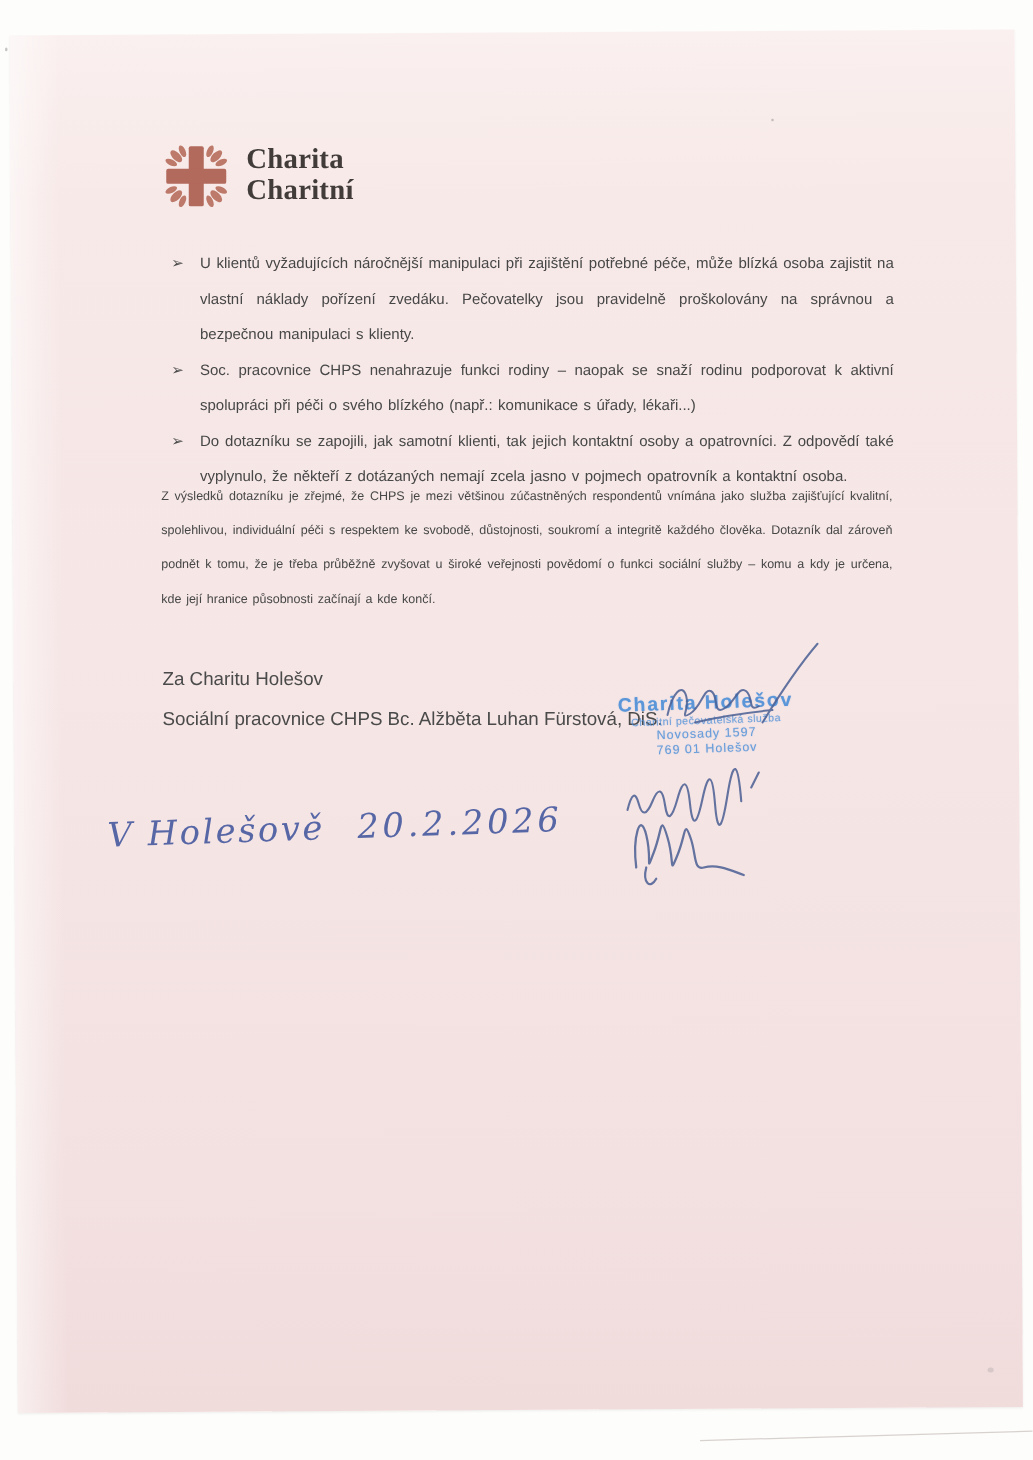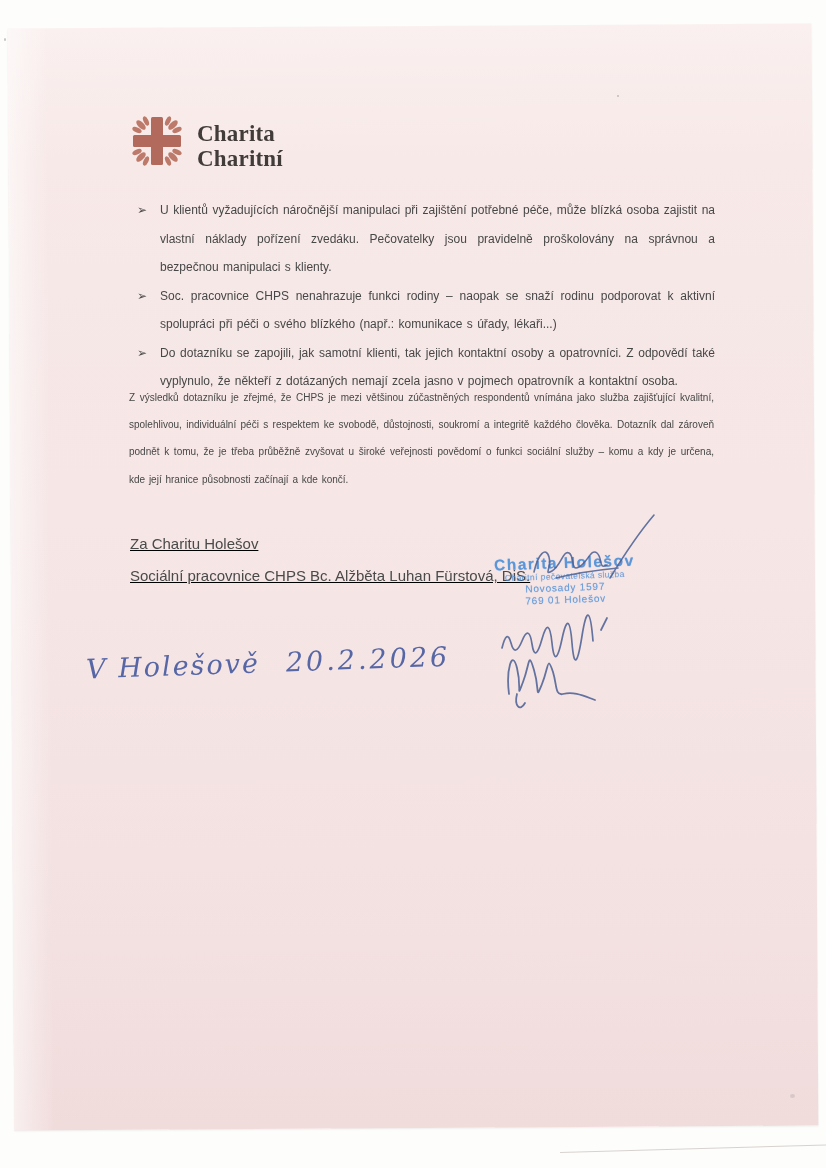--- a/index.html
+++ b/index.html
@@ -19,21 +19,21 @@
     position:absolute;left:0;top:0;width:40px;height:100%;
     background:linear-gradient(90deg, rgba(255,255,255,0.55), rgba(255,255,255,0));
   }
   .sheet-edge-line{
     position:absolute;left:560px;top:1148px;width:280px;height:1px;
     background:#d8d2cf;transform:rotate(-1.6deg);
   }
   .speck{position:absolute;background:#8b8b8b;border-radius:50%;opacity:0.5;}
 
   
-  .logo-row{position:absolute;left:127px;top:111px;display:flex;gap:10px;align-items:flex-end;}
+  .logo-row{position:absolute;left:127px;top:111px;display:flex;gap:10px;}
   .logo-icon{width:60px;height:60px;}
   .logo-text{
     font-family:"Liberation Serif", serif;
     color:#413c3a;font-size:23px;line-height:25px;font-weight:600;
     padding-top:3px;letter-spacing:0.2px;
   }
 
   
   .bullet-list{position:absolute;left:137px;top:196px;width:578px;}
   .bullet-item{display:flex;margin:0;}
@@ -45,21 +45,21 @@
     word-spacing:1px;
   }
 
   .paragraph{
     position:absolute;left:129px;top:384px;width:585px;
     text-align:justify;color:#474747;font-size:10px;line-height:27.2px;
     word-spacing:1px;
   }
 
   
-  .sign-block{position:absolute;left:130px;top:528px;width:420px;text-decoration:underline;}
+  .sign-block{position:absolute;left:130px;top:528px;width:420px;}
   .sign-line{color:#4a4a4a;font-size:15px;line-height:32px;margin-bottom:0;}
   .sign-line + .sign-line{margin-top:0;}
 
   
   .stamp{
     position:absolute;left:479px;top:554px;width:172px;
     text-align:center;transform:rotate(-2deg);
     color:#4e90d8;
     text-shadow:0 0 1px rgba(78,144,216,0.55);
     opacity:0.92;

